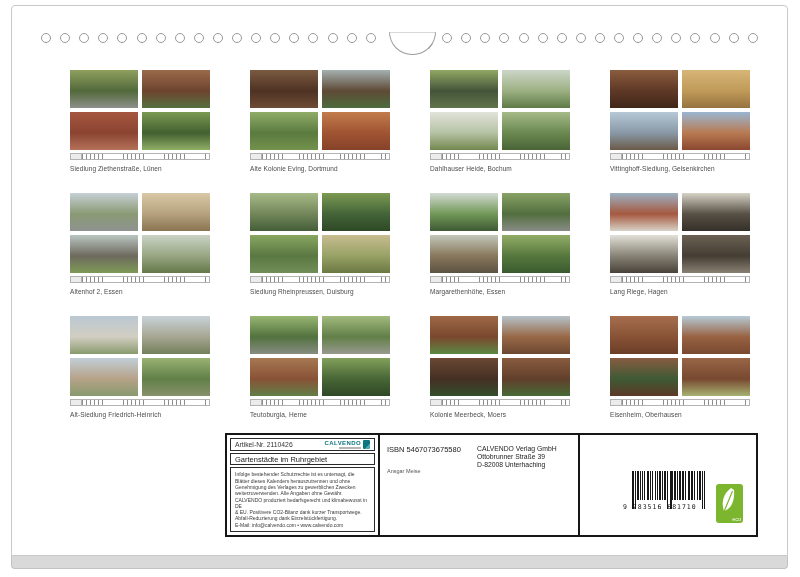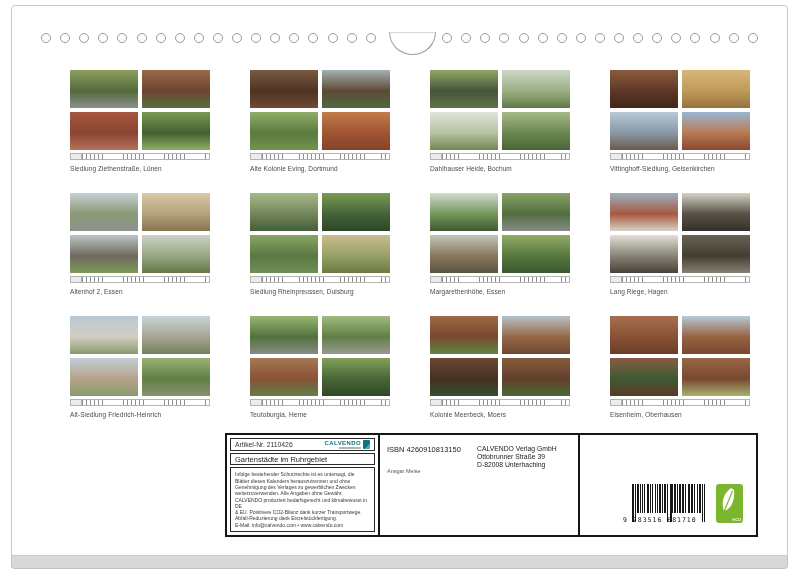--- a/index.html
+++ b/index.html
@@ -45,21 +45,21 @@
   .cal-icon { width:7px; height:9px; background:linear-gradient(135deg,#0c7680 65%,#49a8b0 65%); border-radius:1px; }
   .title-row { height:16px; display:flex; align-items:center; padding:0 4px; font-size:7.5px; color:#222; }
   .legal { flex:1; padding:3px 4px; font-size:5px; line-height:6.3px; color:#3a3a3a; white-space:pre-line; }
 
   .col2 { width:200px; border-right:2px solid #161616; position:relative; }
   .isbn { position:absolute; left:7px; top:10px; font-size:7.5px; color:#222; }
   .publisher { position:absolute; left:97px; top:10px; font-size:6.8px; line-height:8px; color:#222; white-space:pre-line; }
   .author { position:absolute; left:7px; top:33px; font-size:5.5px; color:#555; }
 
   .col3 { flex:1; position:relative; }
-  .barcode { position:absolute; left:52px; bottom:13px; width:76px; height:38px; }
+  .barcode { position:absolute; left:52px; bottom:26px; width:76px; height:38px; }
   .bars { display:flex; align-items:flex-start; height:38px; }
   .bar { height:29px; background:#161616; }
   .bar.space { background:transparent; }
   .bar.tall { height:38px; }
   .bc-digits { position:absolute; left:-9px; bottom:-2px; width:90px; font-family:"DejaVu Sans Mono", monospace;
                font-size:6.5px; letter-spacing:1px; color:#111; }
   .eco { position:absolute; right:13px; bottom:12px; width:27px; height:39px; background:#7cb52e;
          border-radius:3px; overflow:hidden; }
   .eco svg { position:absolute; left:2px; top:2px; }
   .eco-text { position:absolute; right:2px; bottom:1px; font-size:5.5px; color:#fff; }
@@ -288,21 +288,21 @@
 Blätter dieses Kalenders herauszutrennen und ohne
 Genehmigung des Verlages zu gewerblichen Zwecken
 weiterzuverwenden. Alle Angaben ohne Gewähr.
 CALVENDO produziert bedarfsgerecht und klimabewusst in DE
 &amp; EU. Positivere CO2-Bilanz dank kurzer Transportwege.
 Abfall-Reduzierung dank Einzelstückfertigung.
 E-Mail: info@calvendo.com • www.calvendo.com</div>
       </div>
 
       <div class="col2">
-        <div class="isbn">ISBN 4260910813150</div>
+        <div class="isbn">ISBN 5467073675580</div>
         <div class="publisher">CALVENDO Verlag GmbH
 Ottobrunner Straße 39
 D-82008 Unterhaching</div>
         <div class="author">Ansgar Meise</div>
       </div>
 
       <div class="col3">
         <div class="barcode">
           <div class="bars" id="bars">
               <div class="bar tall" style="width: 1.89744px;"></div>

